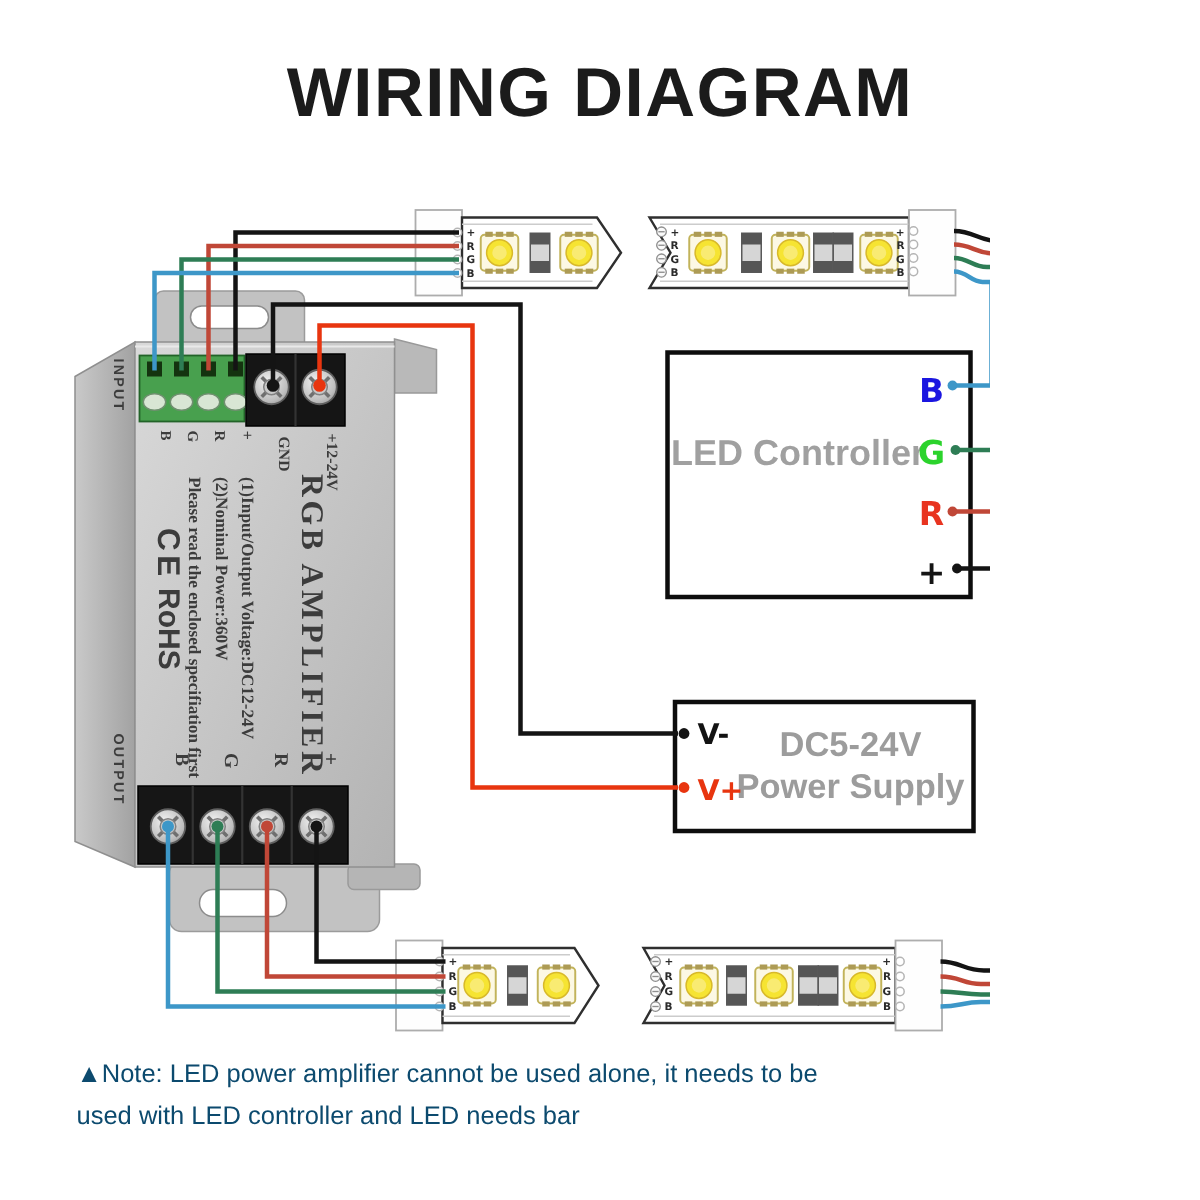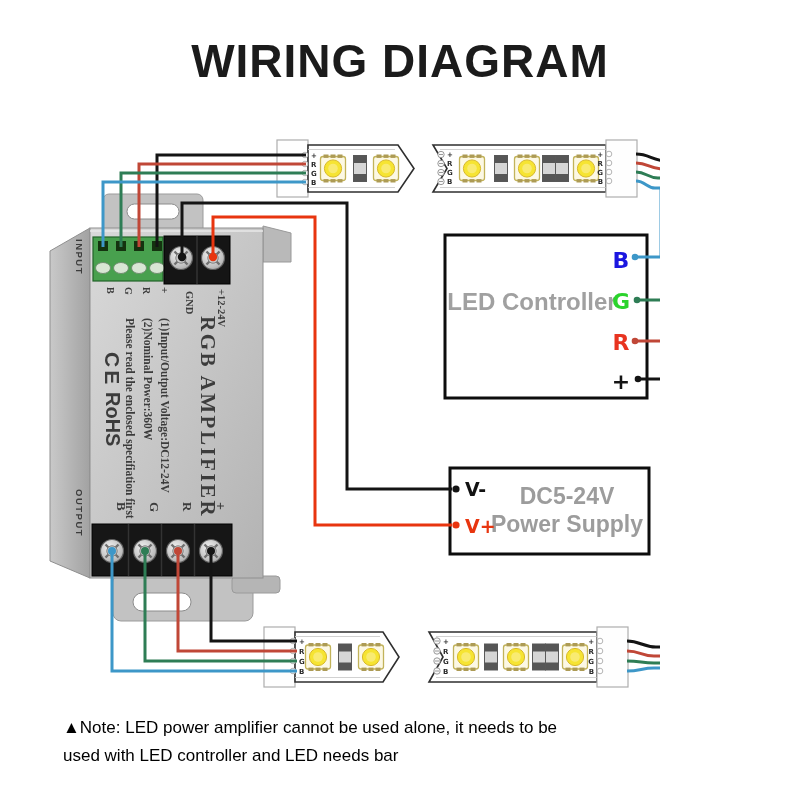--- a/index.html
+++ b/index.html
@@ -1,22 +1,22 @@
 <!DOCTYPE html>
 <html><head>
 <meta charset="utf-8">
 <style>
   html,body{margin:0;padding:0;background:#ffffff;}
   #stage{position:relative;width:660px;height:800px;background:#fff;overflow:hidden;
          font-family:"Liberation Sans",sans-serif;border-radius:17px;}
   #title{position:absolute;top:34px;left:0;width:800px;text-align:center;margin:0;
          font-size:46px;font-weight:700;letter-spacing:1px;color:#1b1b1b;
          font-family:"Liberation Sans",sans-serif;}
-  #note{position:absolute;top:698px;left:47px;width:520px;margin:16px;
-        font-size:17px;line-height:1.62;color:#000000;}
+  #note{position:absolute;top:698px;left:47px;width:520px;margin:4px;
+        font-size:17px;line-height:1.62;color:#0c4a6e;}
   svg{position:absolute;top:0;left:0;}
   svg text{font-family:"Liberation Sans",sans-serif;}
   .amp-serif{font-family:"Liberation Serif","DejaVu Serif",serif;font-weight:700;fill:#3c3c3c;}
   .pad-lab{font-size:7px;font-weight:700;fill:#2b2b2b;font-family:"DejaVu Sans",sans-serif;}
   .side-lab{font-size:9.5px;letter-spacing:1.5px;fill:#3c3c3c;font-weight:700;}
   .ctl-lab{font-size:22px;font-weight:700;font-family:"DejaVu Sans",sans-serif;}
   .gray-lab{fill:#a0a0a0;font-size:24px;font-weight:700;}
   .psu-pole{font-size:19px;font-weight:700;font-family:"DejaVu Sans",sans-serif;}
   .wire{fill:none;stroke-width:3;stroke-linejoin:miter;stroke-linecap:butt;}
 </style>

